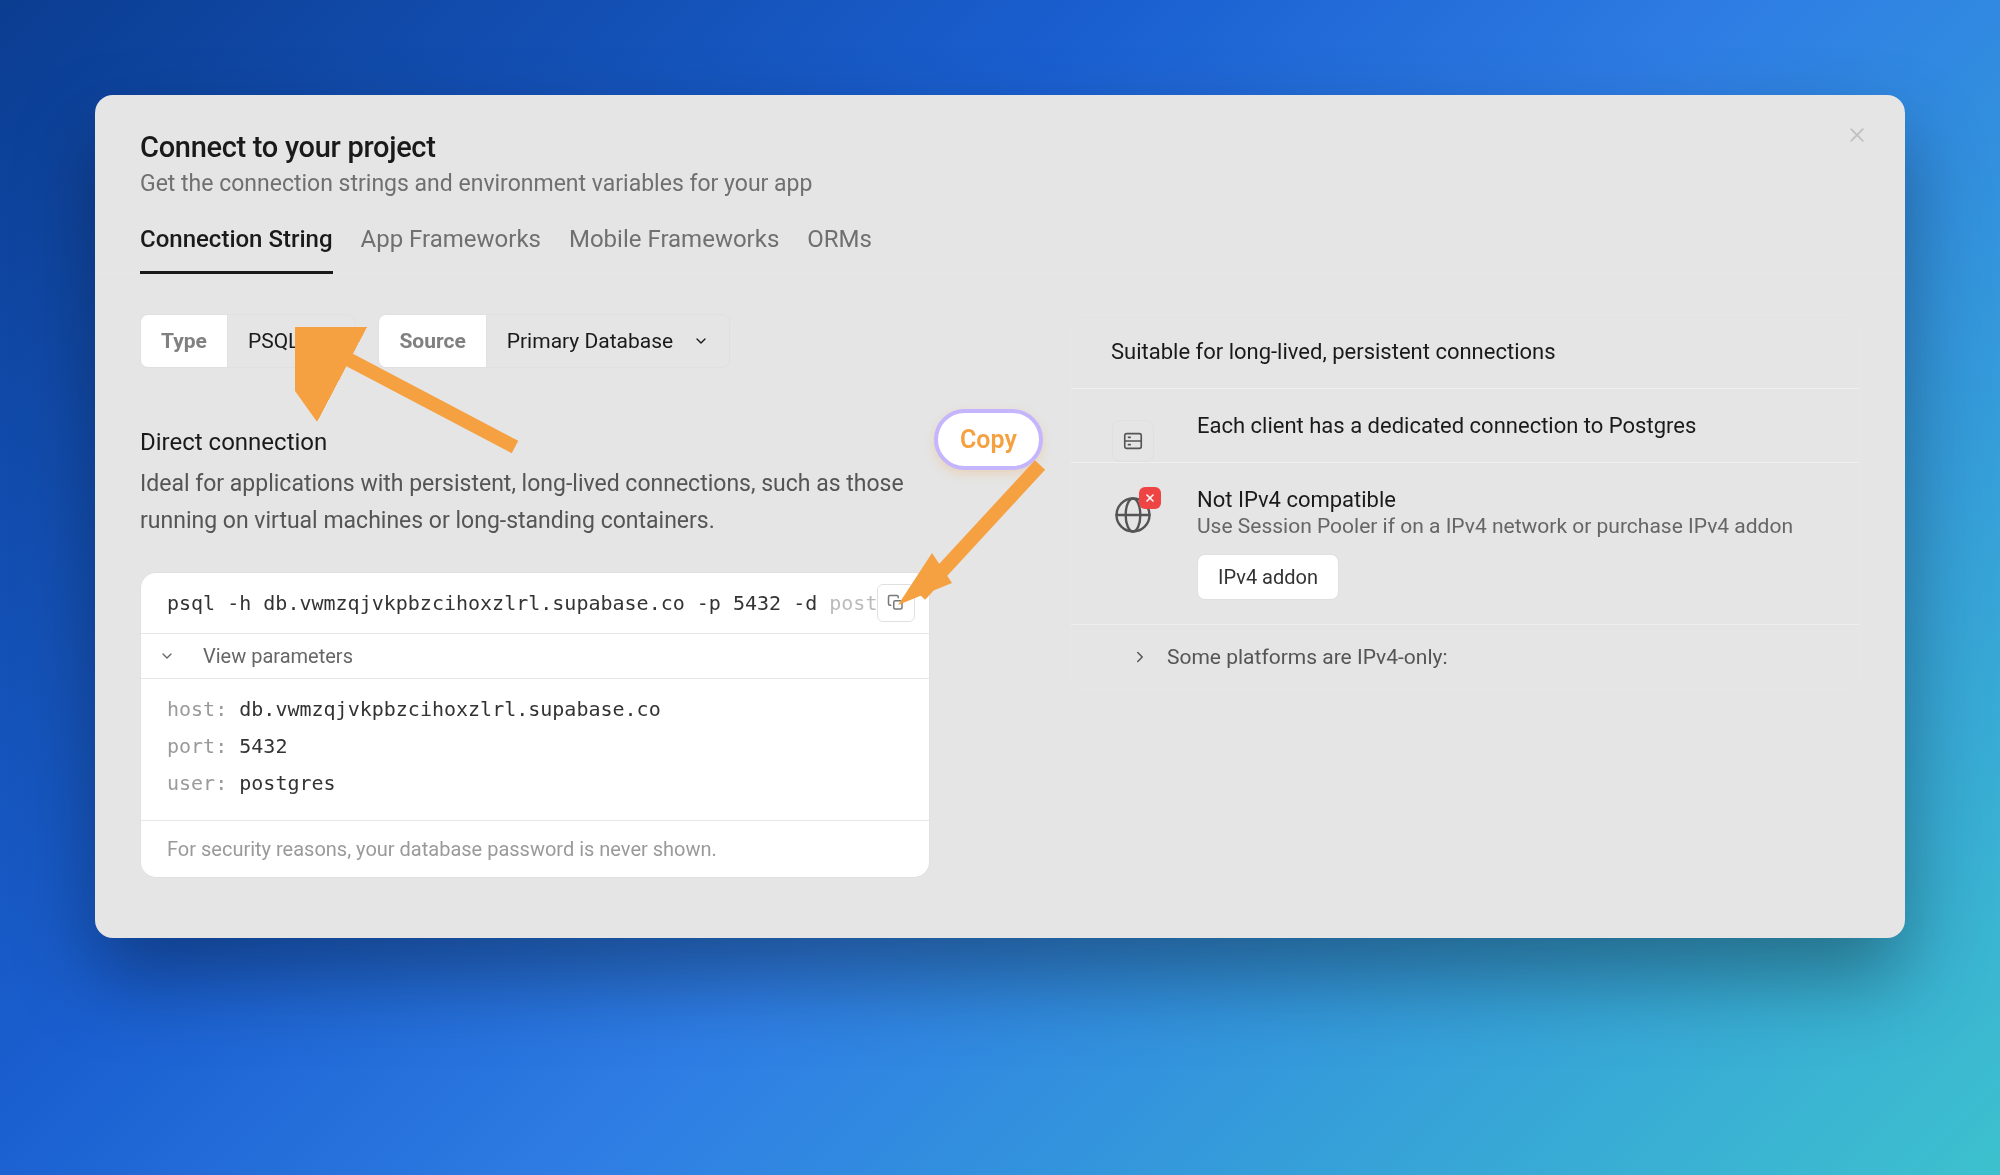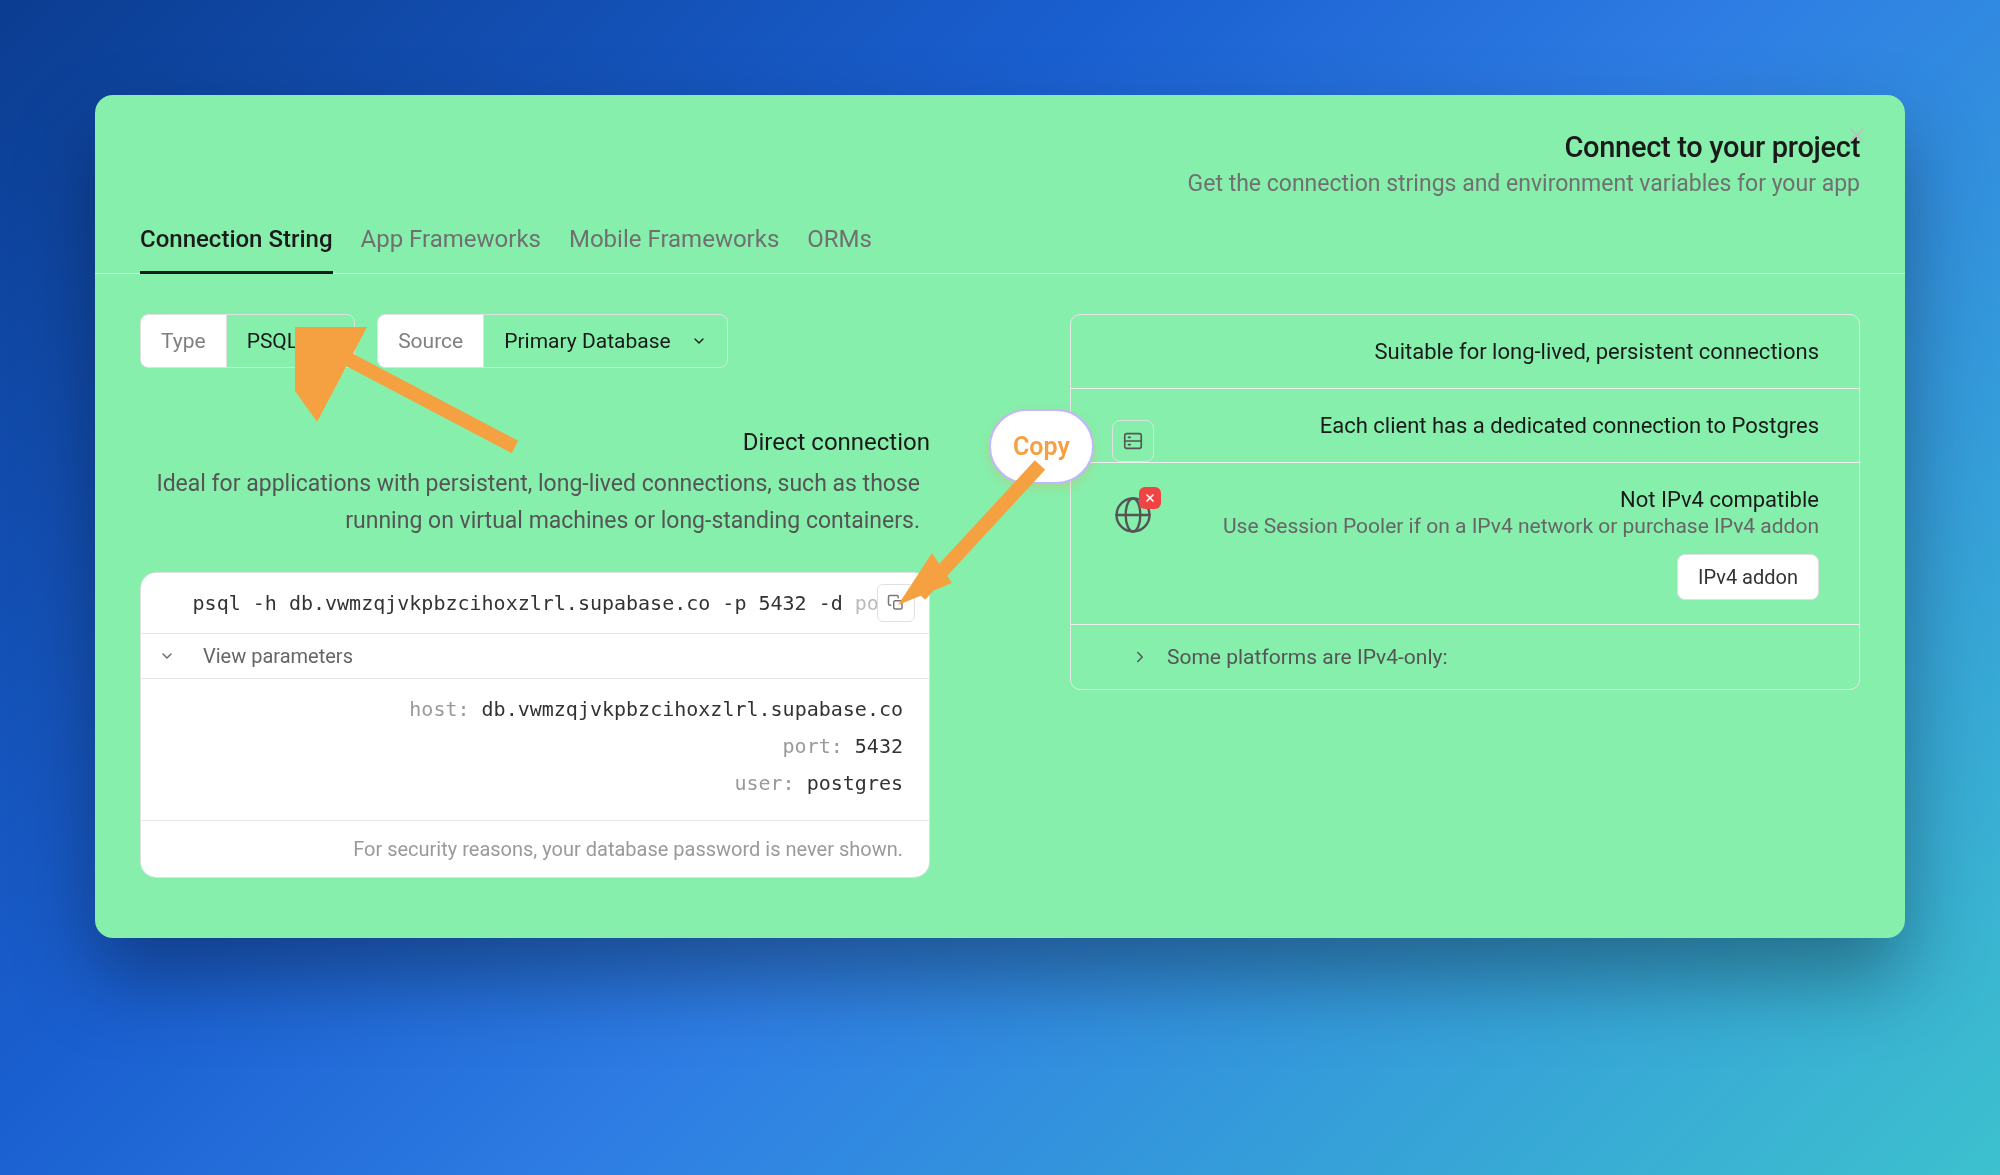--- a/index.html
+++ b/index.html
@@ -4,42 +4,41 @@
   <style>
     * { box-sizing: border-box; margin: 0; padding: 0; }
     body {
       font-family: -apple-system, BlinkMacSystemFont, "Segoe UI", Roboto, Helvetica, Arial, sans-serif;
       width: 2000px; height: 1175px;
       background: linear-gradient(135deg, #0b3d91 0%, #1a5fd0 35%, #2e7de4 55%, #3dc1ce 100%);
       display: flex; align-items: flex-start; justify-content: center; padding-top: 95px;
       position: relative;
     }
     .modal {
-      width: 1810px; background: #86efac; border-radius: 18px;
+      width: 1810px; background: #e5e5e5; border-radius: 18px;
       box-shadow: 0 40px 80px rgba(0,0,0,0.35);
       overflow: hidden;
-      text-align: right;
     }
     .modal-header { padding: 35px 45px 0 45px; position: relative; }
     .modal-title { font-size: 29px; font-weight: 550; color: #1a1a1a; margin-bottom: 6px; letter-spacing: -0.3px; }
     .modal-subtitle { font-size: 23px; color: #707070; }
     .close-x { position: absolute; top: 22px; right: 30px; color: #c0c0c0; cursor: pointer; padding: 8px; }
     .close-x svg { width: 20px; height: 20px; display: block; }
 
     .tabs { display: flex; gap: 28px; padding: 0 45px; margin-top: 28px; border-bottom: 1px solid #e7e7e7; }
     .tab { font-size: 24px; color: #707070; padding: 0 0 18px 0; cursor: pointer; border-bottom: 3px solid transparent; margin-bottom: -1px; }
     .tab.active { color: #1a1a1a; border-bottom-color: #1a1a1a; font-weight: 500; }
 
     .body { display: flex; padding: 40px 45px 60px 45px; gap: 140px; }
     .left { flex: 0 0 790px; }
     .right { flex: 1; }
 
     .selects { display: flex; gap: 22px; margin-bottom: 60px; }
     .select-group { display: flex; border: 1px solid #e0e0e0; border-radius: 8px; overflow: hidden; }
-    .select-label { padding: 14px 20px; font-size: 21px; color: #808080; border-right: 1px solid #e0e0e0; background: #fff; }
+    .select-label { padding: 14px 20px; font-size: 21px; color: #808080; border-right: 1px solid #e0e0e0; background: #fff; font-weight: bold; }
     .select-value { padding: 14px 20px; font-size: 21px; color: #1a1a1a; display: flex; align-items: center; gap: 20px; cursor: pointer; }
     .chev { width: 16px; height: 16px; }
 
     .section-title { font-size: 24px; color: #1a1a1a; margin-bottom: 10px; font-weight: 400; }
     .section-desc { font-size: 23px; color: #555; line-height: 1.6; margin-bottom: 30px; max-width: 780px; }
 
     .code-box { border: 1px solid #e0e0e0; border-radius: 16px; overflow: hidden; margin-top: 32px; }
     .code-line { padding: 18px 26px; font-family: ui-monospace, "SF Mono", Menlo, Consolas, monospace; font-size: 20px; color: #333; white-space: nowrap; overflow: hidden; position: relative; background: #fff; }
     .copy-btn { position: absolute; right: 14px; top: 50%; transform: translateY(-50%); width: 38px; height: 38px; border: 1px solid #e0e0e0; border-radius: 6px; display: flex; align-items: center; justify-content: center; background: #fff; cursor: pointer; color: #777; }
     .code-faded { color: #bbb; }
@@ -56,23 +55,23 @@
     .info-sub { font-size: 21px; color: #666; margin-top: 2px; }
     .addon-btn { margin-top: 16px; display: inline-block; padding: 10px 20px; border: 1px solid #e0e0e0; border-radius: 8px; font-size: 20px; color: #333; cursor: pointer; background: #fff; }
     .info-row.expandable { padding: 20px 40px 20px 60px; display: flex; align-items: center; gap: 18px; color: #555; cursor: pointer; font-size: 21px; }
 
     .db-icon-box { width: 42px; height: 42px; border: 1px solid #e0e0e0; border-radius: 8px; display: flex; align-items: center; justify-content: center; color: #555; }
     .globe-wrap { position: relative; width: 44px; height: 44px; color: #555; }
     .globe-badge { position: absolute; top: -6px; right: -6px; width: 22px; height: 22px; border-radius: 6px; background: #ef4444; display: flex; align-items: center; justify-content: center; color: #fff; }
 
     
     .copy-label {
-      position: absolute; left: 989px; top: 409px;
-      background: #fff; border: 2px solid #c4b5fd; border-radius: 999px;
-      padding: 21px 22px; font-size: 25px; font-weight: 600; color: #f5a142;
+      position: absolute; left: 934px; top: 409px;
+      background: #fff; border: 4px solid #c4b5fd; border-radius: 999px;
+      padding: 12px 22px; font-size: 25px; font-weight: 600; color: #f5a142;
       box-shadow: 0 4px 10px rgba(245,161,66,0.25);
     }
     .arrow { position: absolute; pointer-events: none; }
   </style>
 </head>
 <body>
 
 <div class="modal">
 
   <div class="modal-header">

